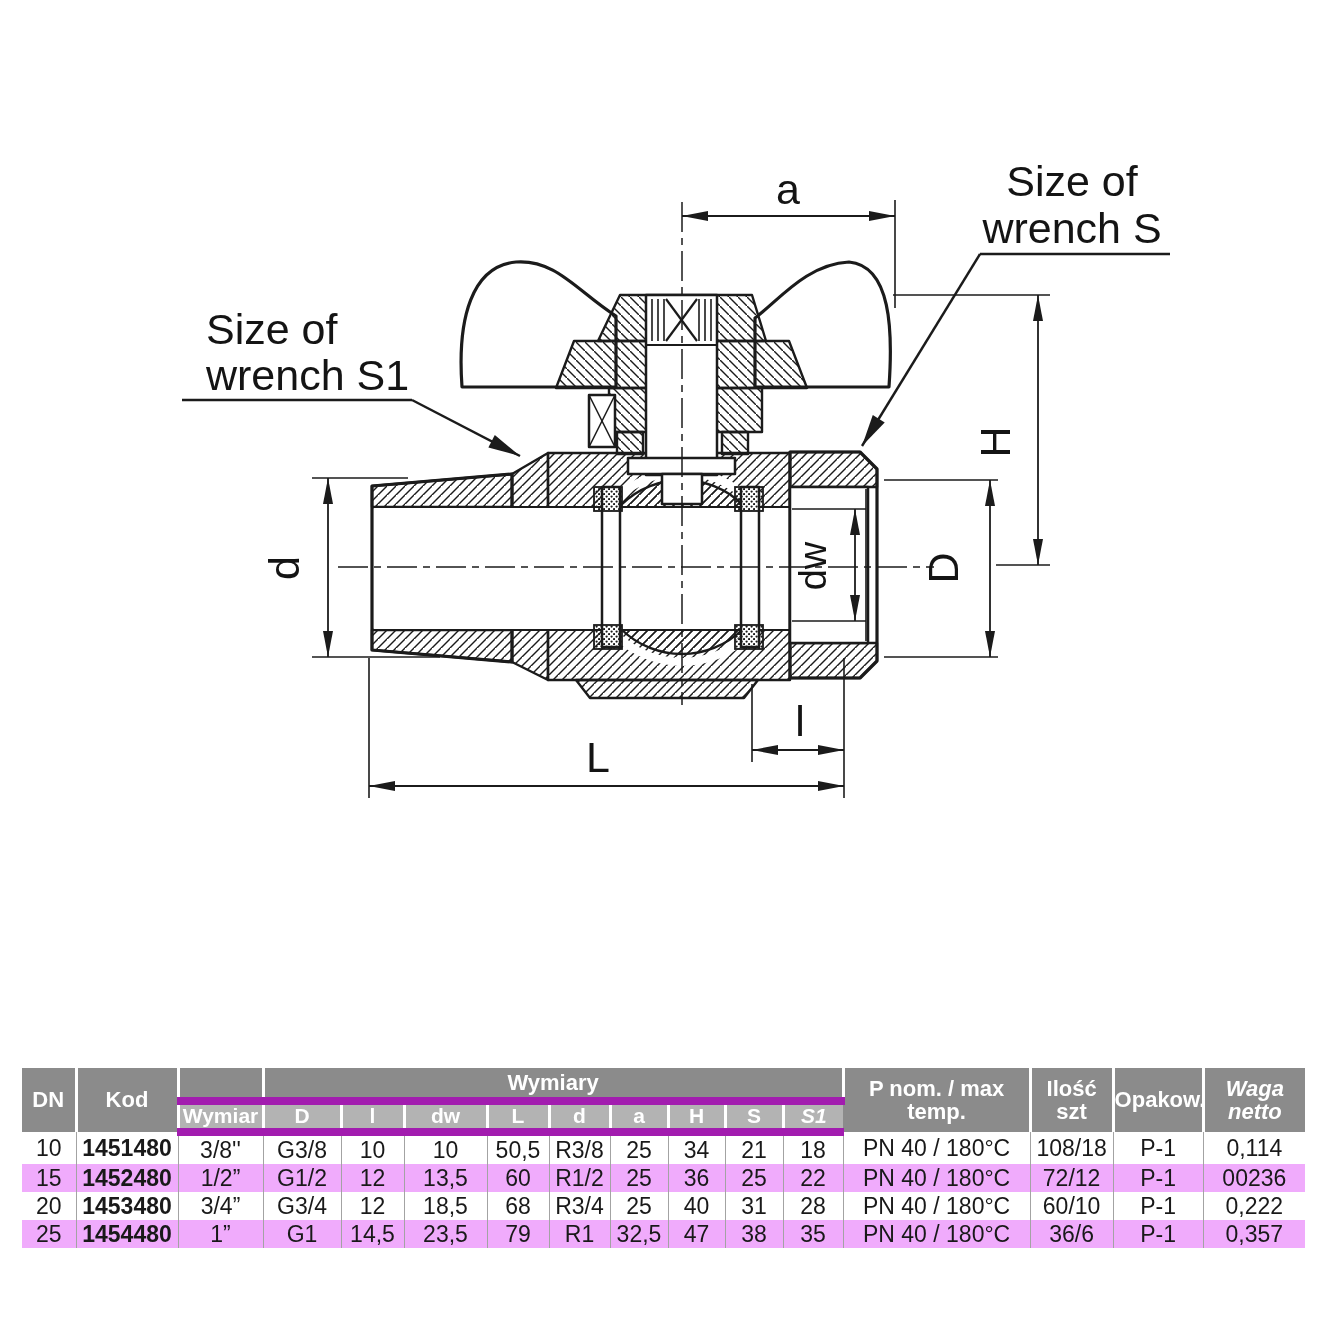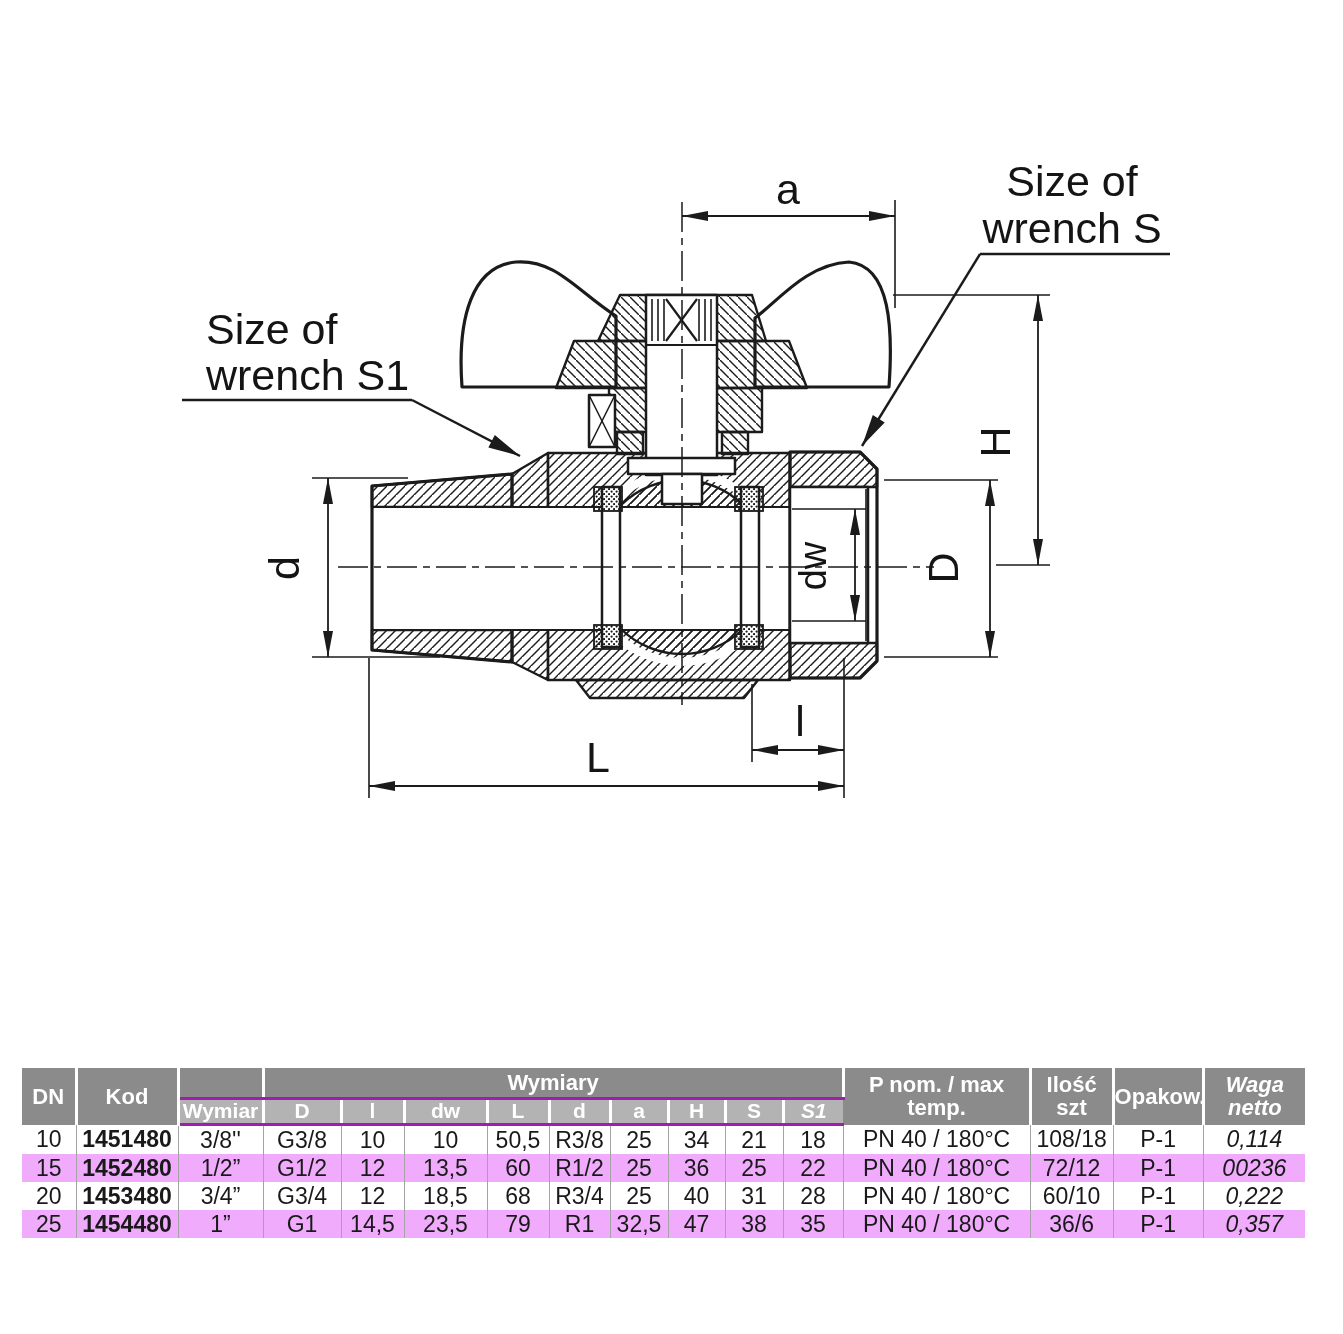--- a/index.html
+++ b/index.html
@@ -20,28 +20,28 @@
   .lead   {stroke:#1b1b1b;stroke-width:2.4;fill:none;}
   .lbl    {font:400 43px "Liberation Sans",sans-serif;fill:#141414;}
   .lblS   {font:400 38px "Liberation Sans",sans-serif;fill:#141414;}
   .co     {font:400 43px "Liberation Sans",sans-serif;fill:#141414;}
 
   
   table.spec{position:absolute;left:22px;top:1068px;width:1283px;border-collapse:collapse;
              table-layout:fixed;font-family:"Liberation Sans",sans-serif;}
   table.spec th{background:#8b8b8b;color:#ffffff;font-weight:700;font-size:22px;line-height:1.05;
                 text-align:center;vertical-align:middle;padding:0;
-                border-right:3px solid #ffffff;border-bottom:3px solid #a21caf;}
+                border-right:3px solid #ffffff;border-bottom:8px solid #a21caf;}
   table.spec tr.h1 th{height:29px;}
   table.spec tr.h2 th{height:23px;background:#b3b3b3;font-size:21px;margin-top:15px;}
   table.spec th.span2{border-bottom:none;}
   table.spec th:last-child{border-right:none;font-style:italic;}
   table.spec td{height:28px;font-size:23px;color:#191919;text-align:center;vertical-align:middle;
                 padding:0;border-right:1px solid #a3a3a3;white-space:nowrap;}
-  table.spec td:last-child{border-right:none;font-style:italic;}
+  table.spec td:last-child{border-right:none;}
   table.spec tr.alt td{background:#f0abfc;}
   table.spec td.kod{font-weight:700;}
   .two{display:block;}
 </style>
 </head>
 <body>
 
 <div id="stage">
 
   <svg id="drawing" width="1343" height="1055" viewBox="0 0 1343 1055">

